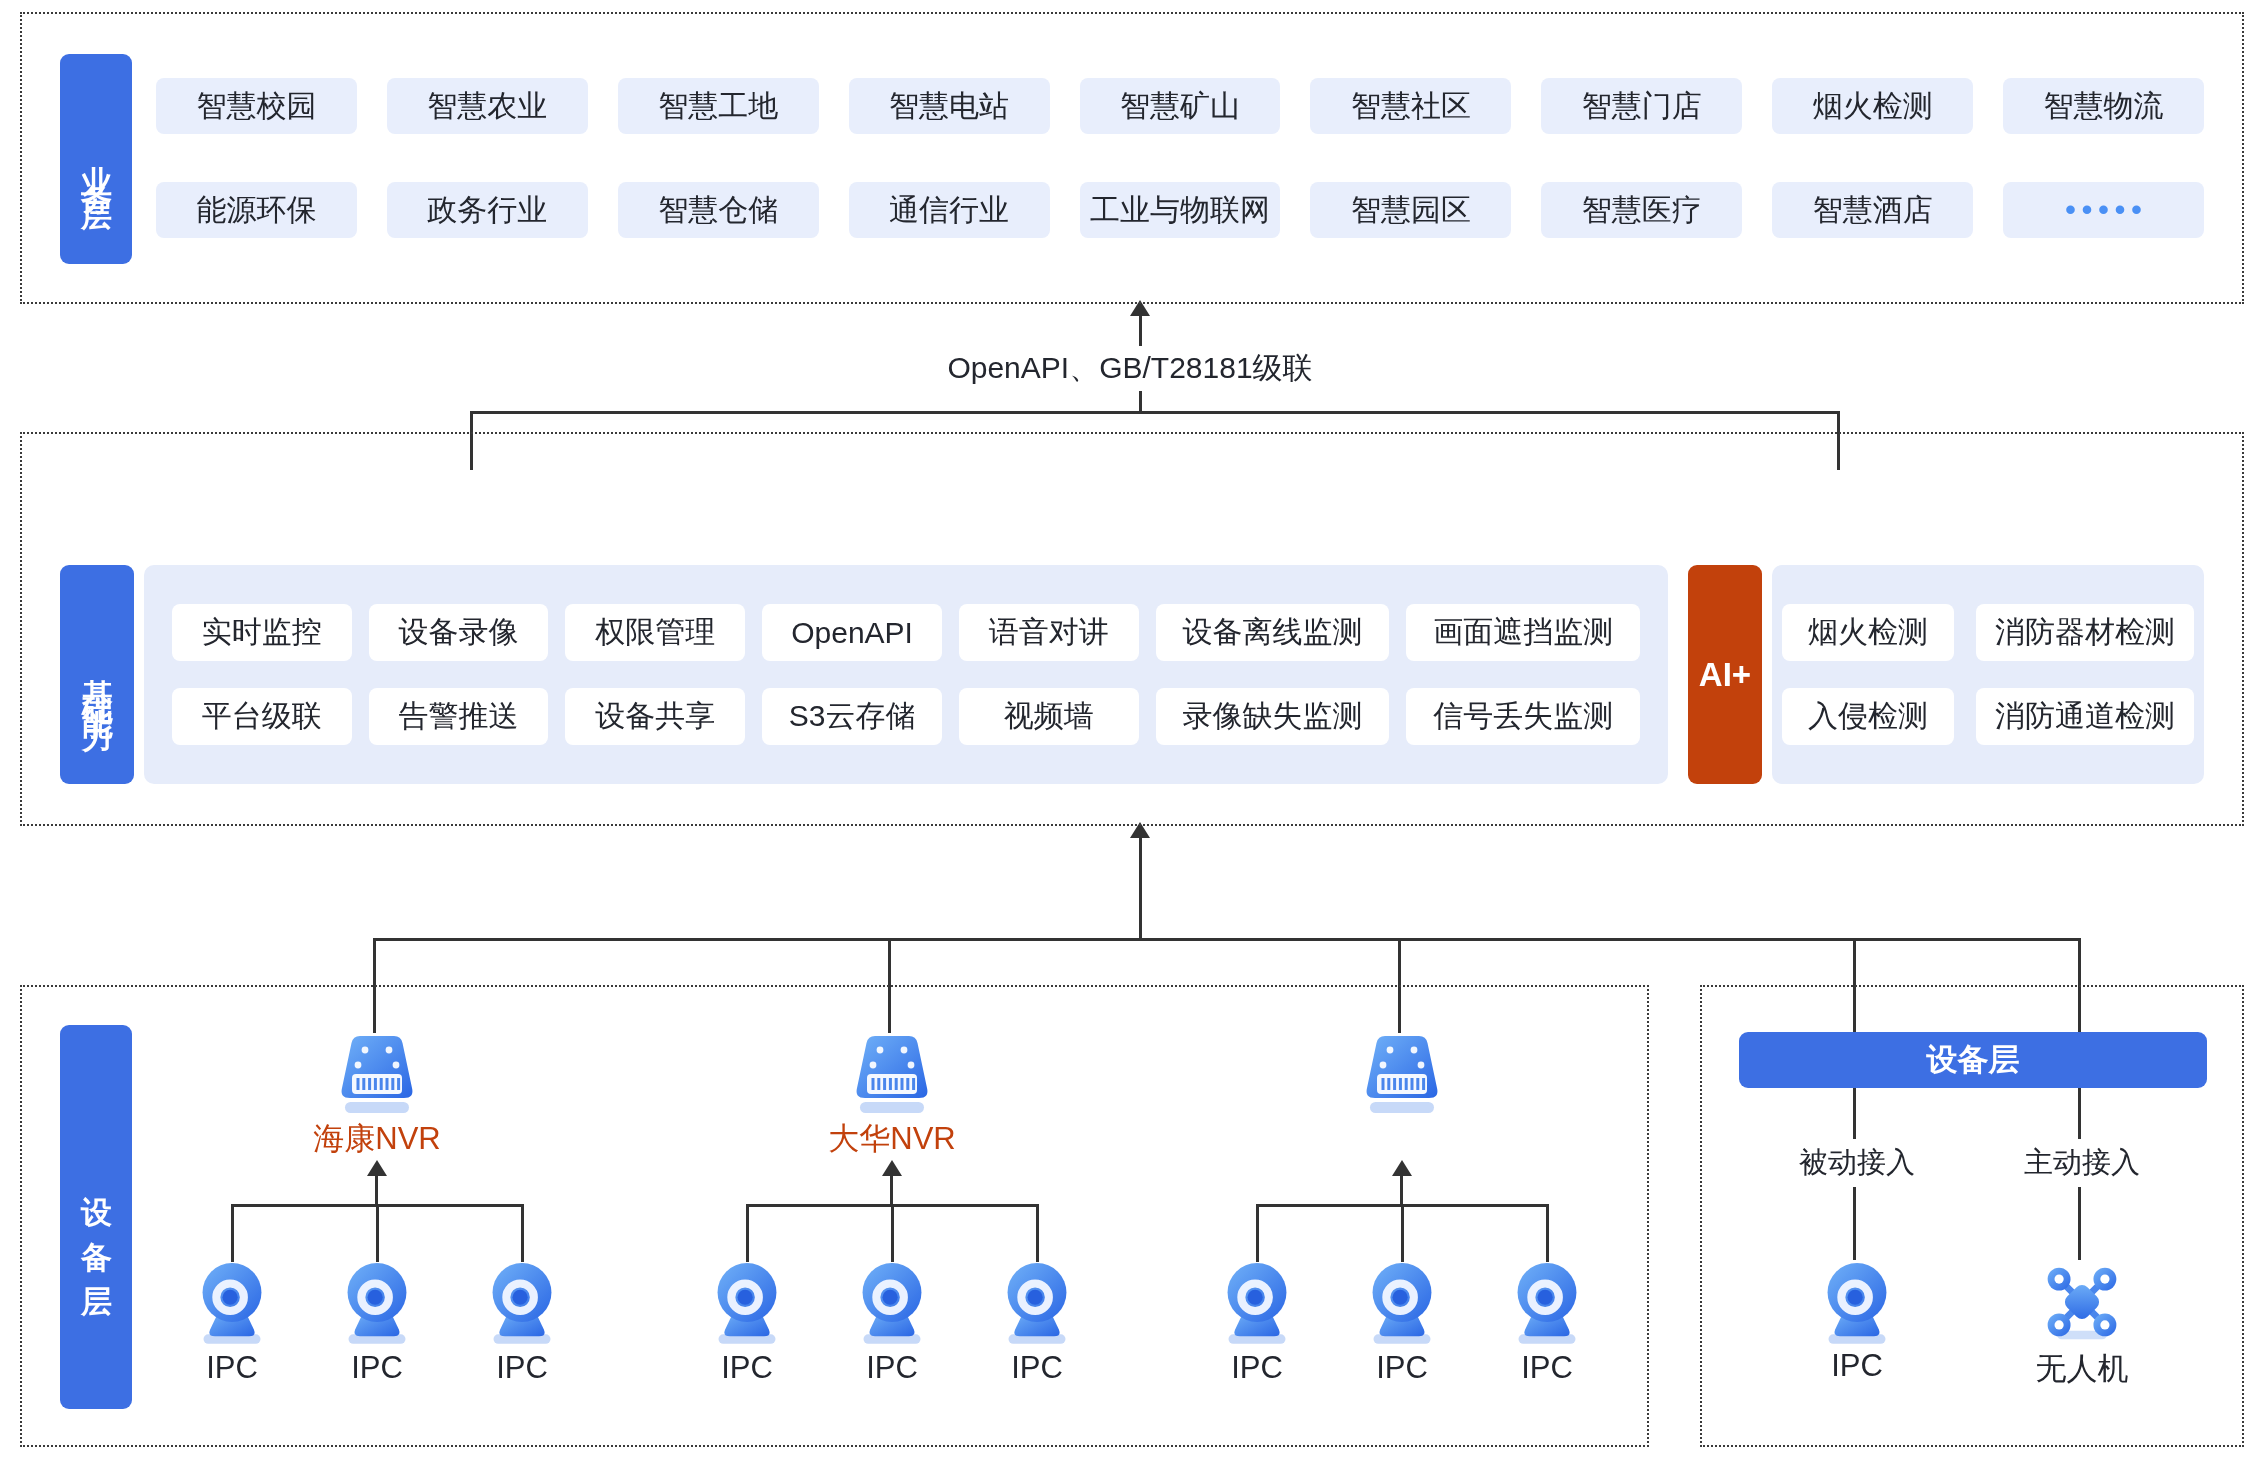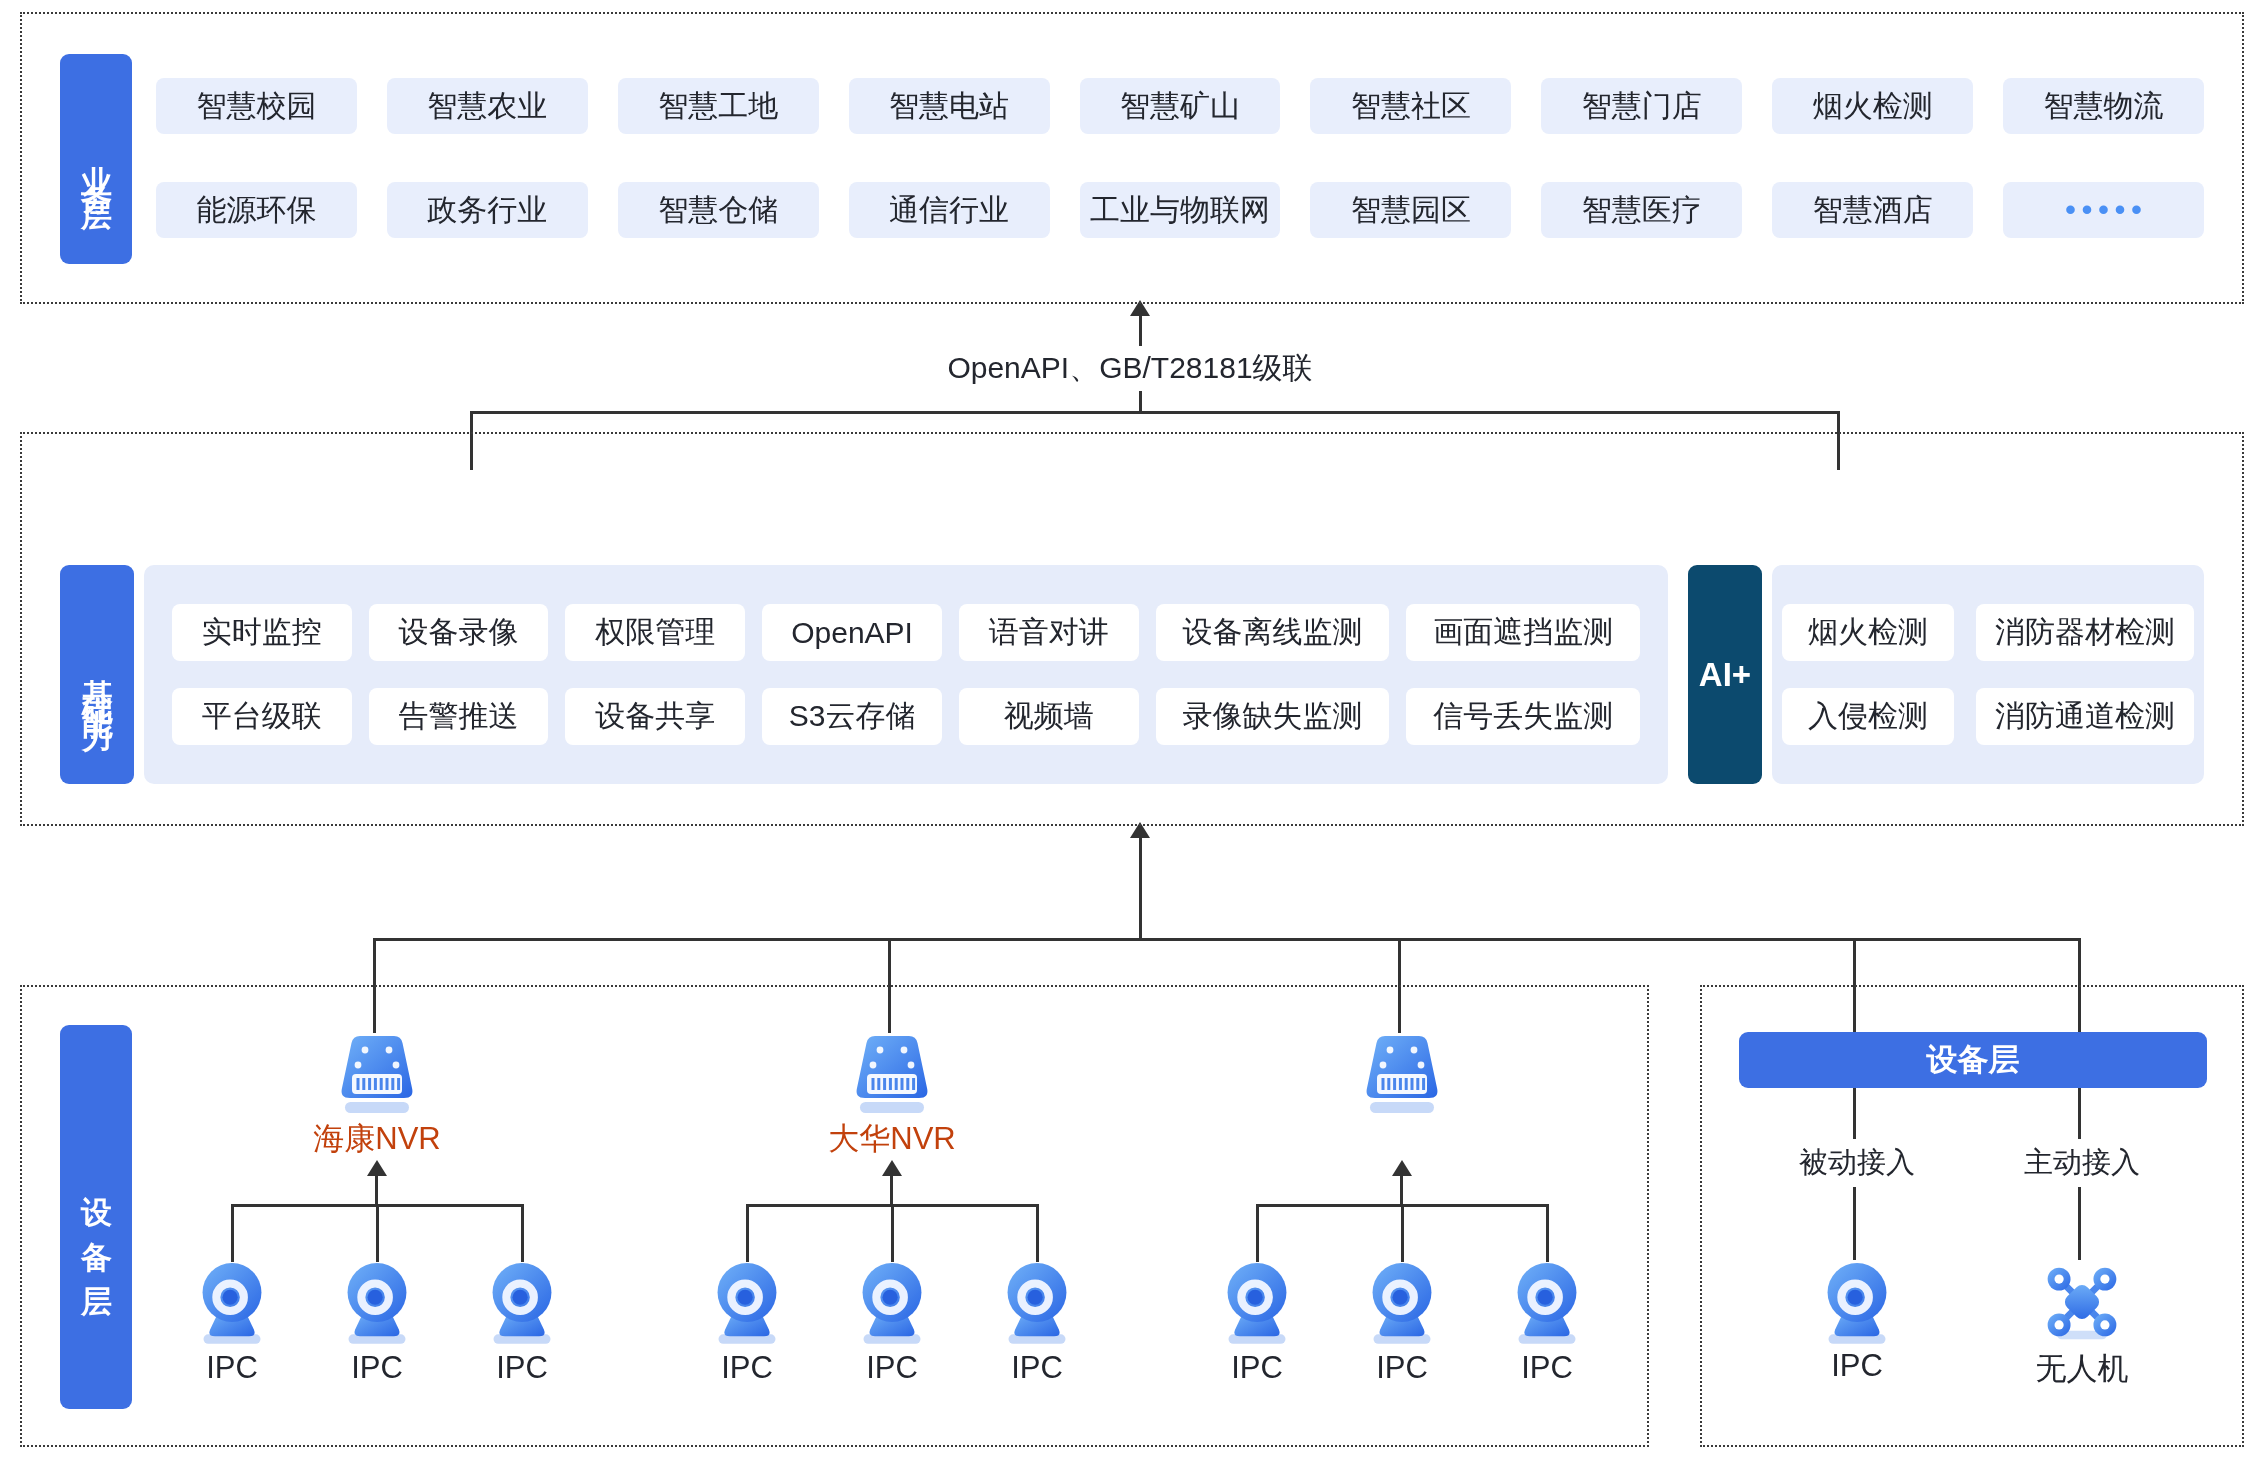--- a/index.html
+++ b/index.html
@@ -24,21 +24,21 @@
             column-gap:30px;row-gap:48px;align-content:center;}
   .gbs-bar{position:absolute;left:38px;top:36px;width:2144px;height:62px;background:#3D6FE3;
            border-radius:9px;display:flex;align-items:center;justify-content:center;
            color:#fff;font-size:37px;font-weight:700;letter-spacing:1px;z-index:3;}
   .sub-panel{position:absolute;background:#E6ECFA;border-radius:10px;display:grid;
              grid-template-rows:57px 57px;row-gap:27px;align-content:center;}
   .cap-panel{left:122px;top:131px;width:1524px;height:219px;
              grid-template-columns:repeat(5,1fr) 1.3fr 1.3fr;column-gap:17px;padding:0 28px;box-sizing:border-box;}
   .ai-panel{left:1750px;top:131px;width:432px;height:219px;
             grid-template-columns:172px 218px;column-gap:22px;justify-content:center;}
-  .ai-label{position:absolute;left:1666px;top:131px;width:74px;height:219px;background:#0c4a6e;
+  .ai-label{position:absolute;left:1666px;top:131px;width:74px;height:219px;background:#c2410c;
             color:#fff;border-radius:9px;display:flex;align-items:center;justify-content:center;
             font-weight:700;font-size:33px;}
   
   .hline,.vline{position:absolute;background:#333;z-index:1;}
   .hline{height:3px;}
   .vline{width:3px;}
   .arrow-up{position:absolute;width:0;height:0;border-left:10px solid transparent;
             border-right:10px solid transparent;border-bottom:16px solid #333;z-index:1;}
   .link-label{position:absolute;transform:translateX(-50%);background:#fff;padding:2px 14px;
               font-size:30px;color:#23262E;white-space:nowrap;z-index:3;}

